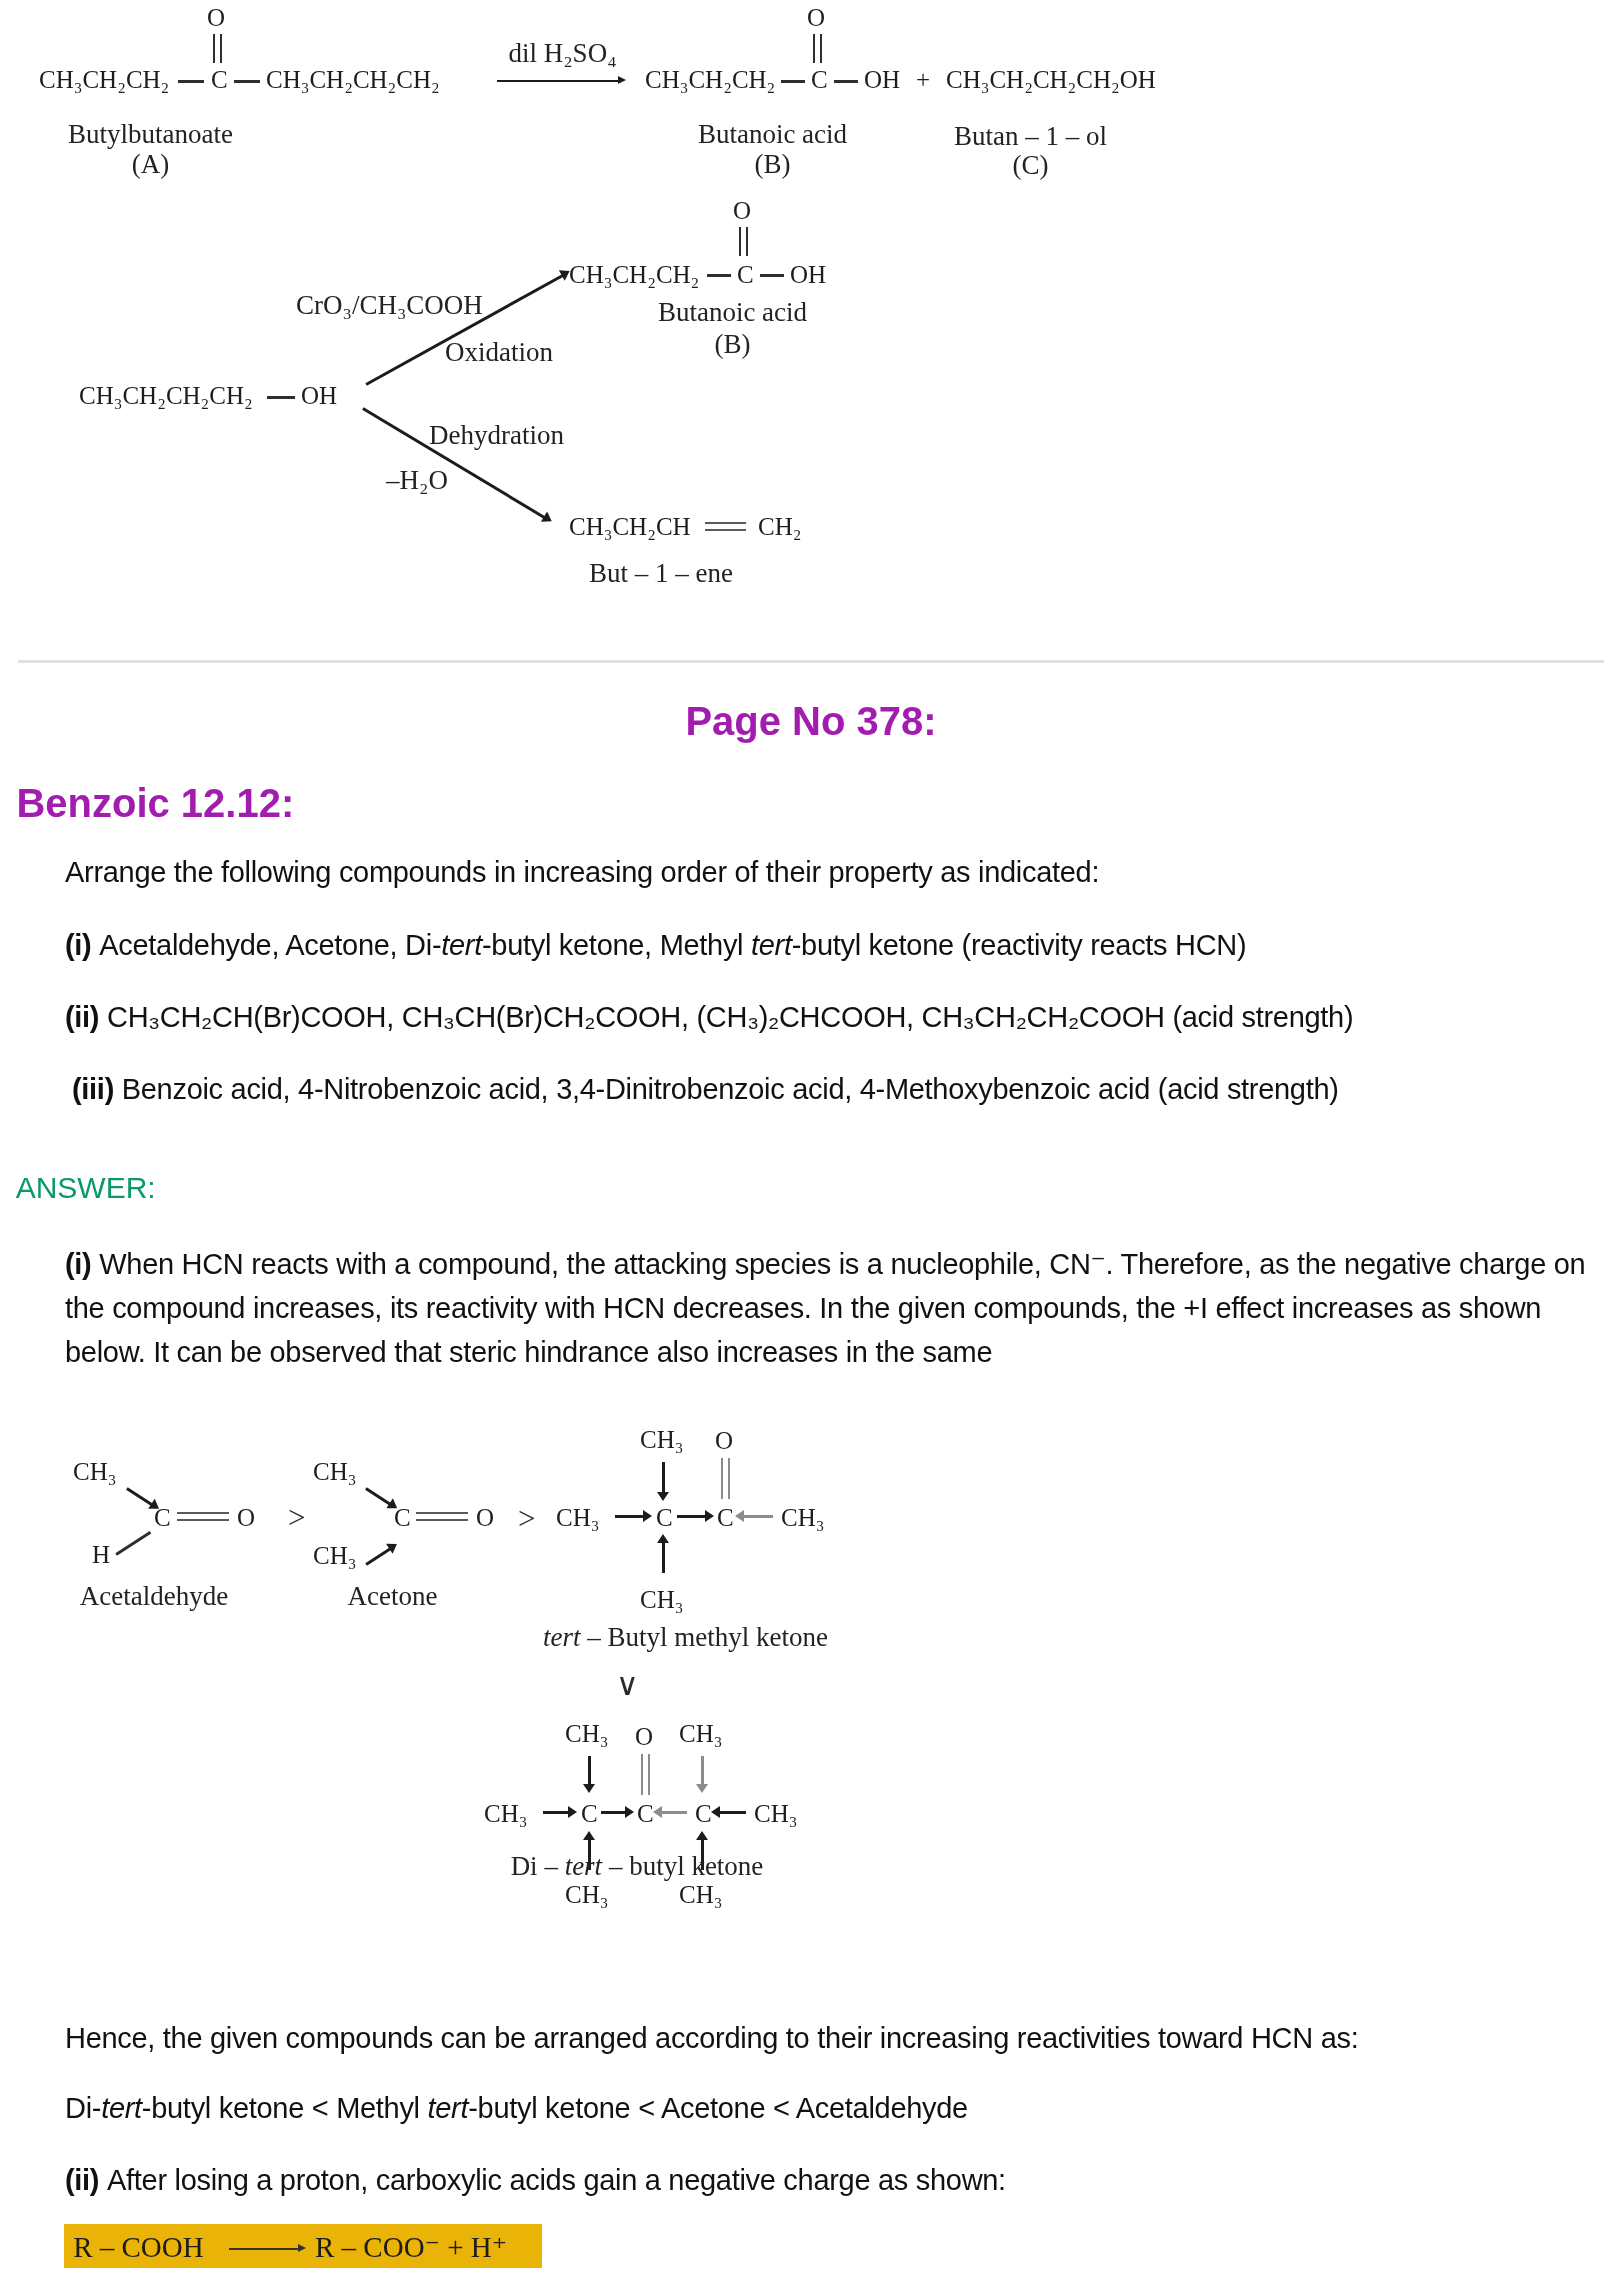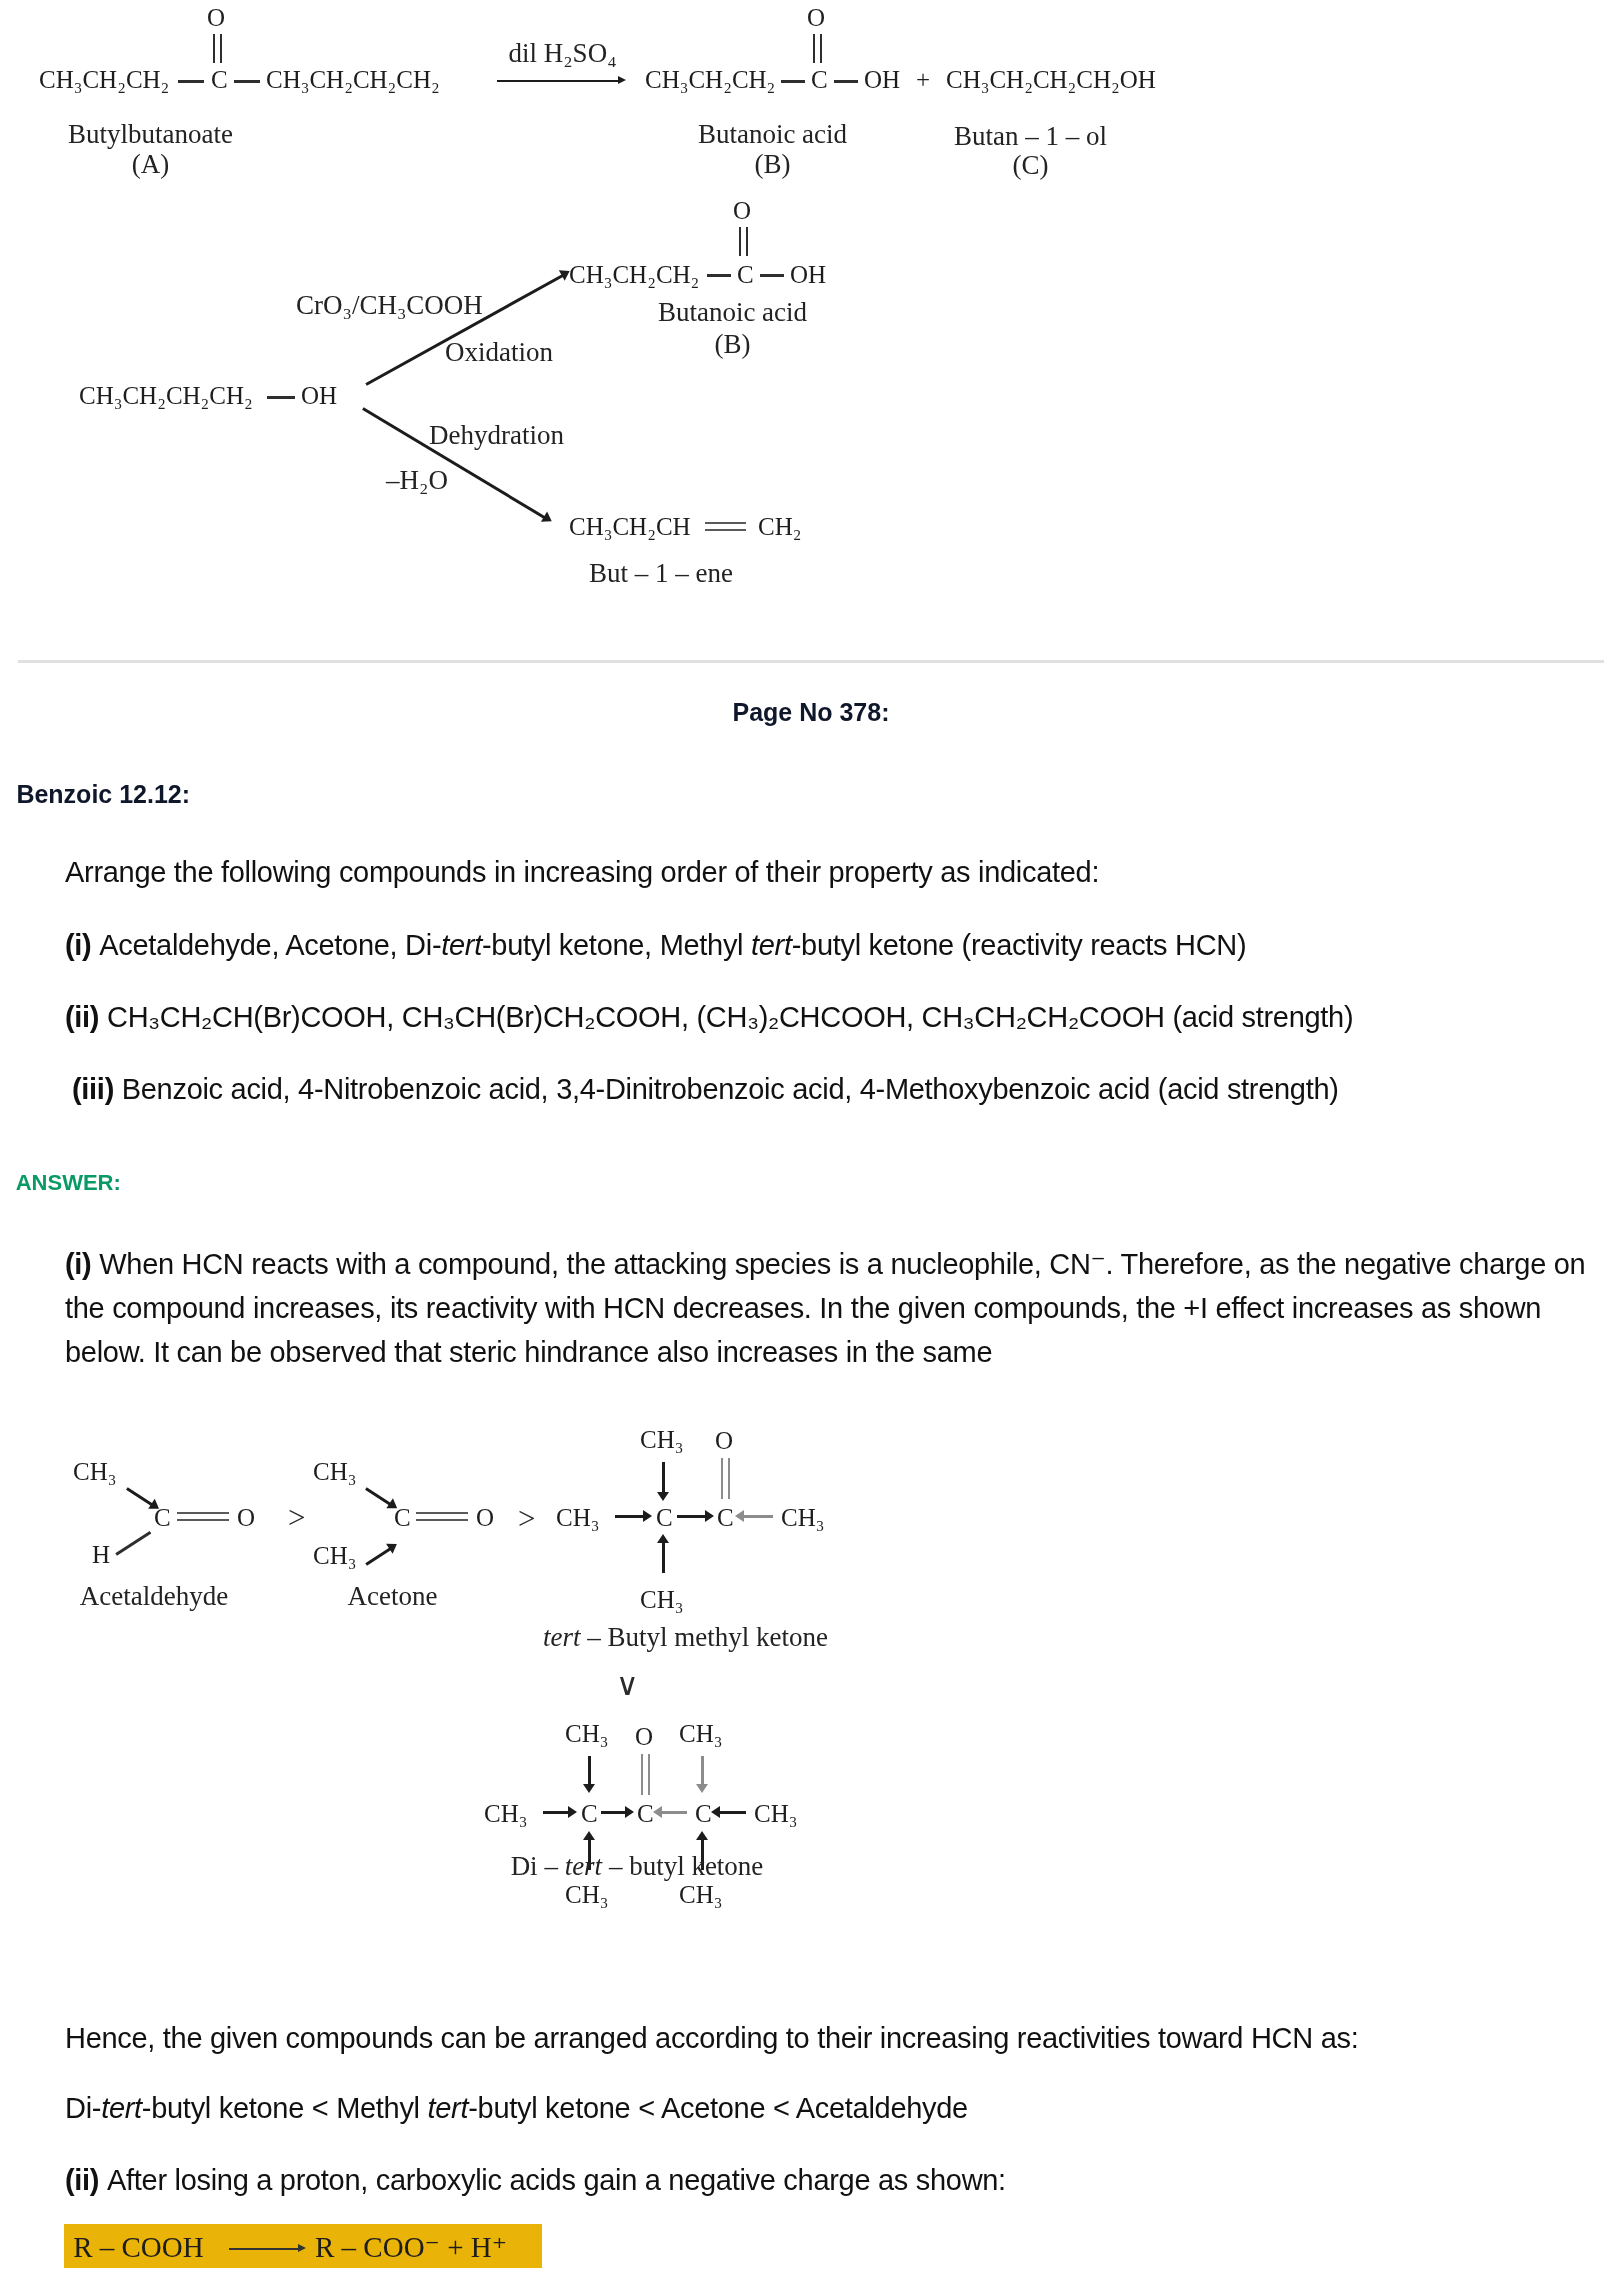--- a/index.html
+++ b/index.html
@@ -32,22 +32,22 @@
   .ar.v.d::after{content:"";position:absolute;bottom:-9.8px;left:50%;margin-left:-6.5px;
      border:6.5px solid transparent;border-top:9.8px solid currentColor;}
   .ar.v.u::after{content:"";position:absolute;top:-9.8px;left:50%;margin-left:-6.5px;
      border:6.5px solid transparent;border-bottom:9.8px solid currentColor;}
   .ar.diag{transform-origin:left center;}
   .ar.thin{height:2px;}
   .ar.thin.r::after{border:4.6px solid transparent;border-left:8.5px solid currentColor;right:-8.5px;margin-top:-4.6px;}
   
   .txt{position:absolute;font-size:29px;line-height:1.5;color:#111;white-space:nowrap;letter-spacing:-0.3px;}
   .txt.wrap{white-space:normal;}
-  .h-gray{position:absolute;font-size:25px;font-weight:bold;color:#0f172a;line-height:1.1;white-space:nowrap;}
-  .answer-h{position:absolute;font-size:22px;font-weight:bold;line-height:1.1;white-space:nowrap;}
+  .h-gray{position:absolute;font-size:40px;font-weight:bold;color:#a21caf;line-height:1.1;white-space:nowrap;}
+  .answer-h{position:absolute;font-size:30px;font-weight:normal;line-height:1.1;white-space:nowrap;}
   .divider{position:absolute;background:#e0e0e0;}
   .graybox{position:absolute;background:#eab308;}
   .ctr{text-align:center;left:0;width:1622px;}
 </style>
 </head>
 <body>
 
 <div>
   <span class="atom" style="left:39px;top:67px">CH₃CH₂CH₂</span>
   <div class="bh" style="left:178px;top:80px;width:26px"></div>

